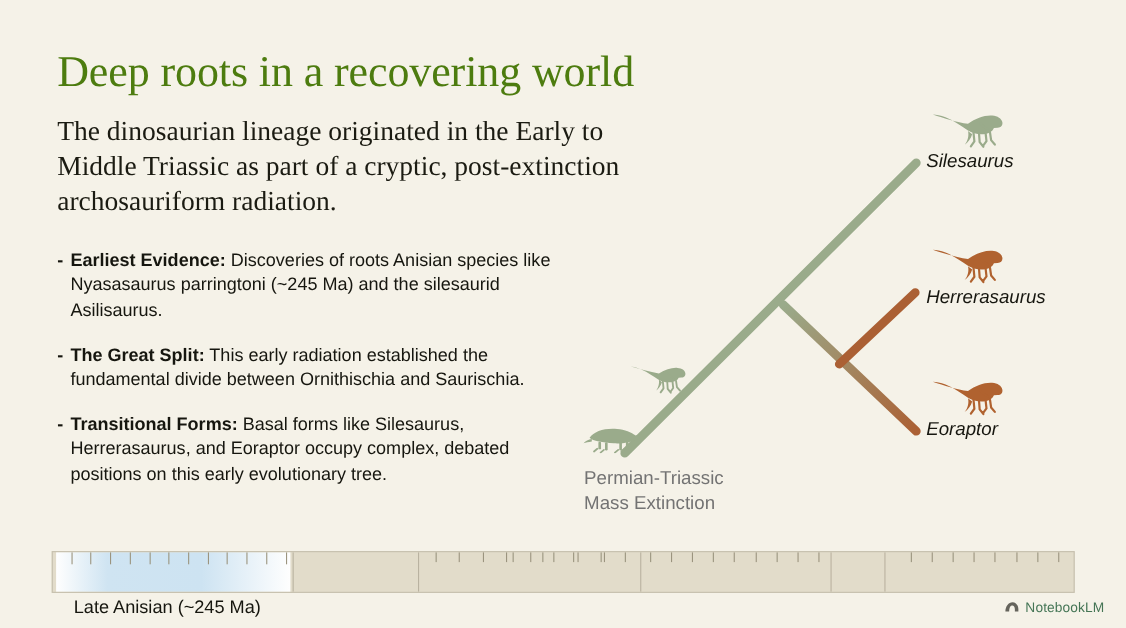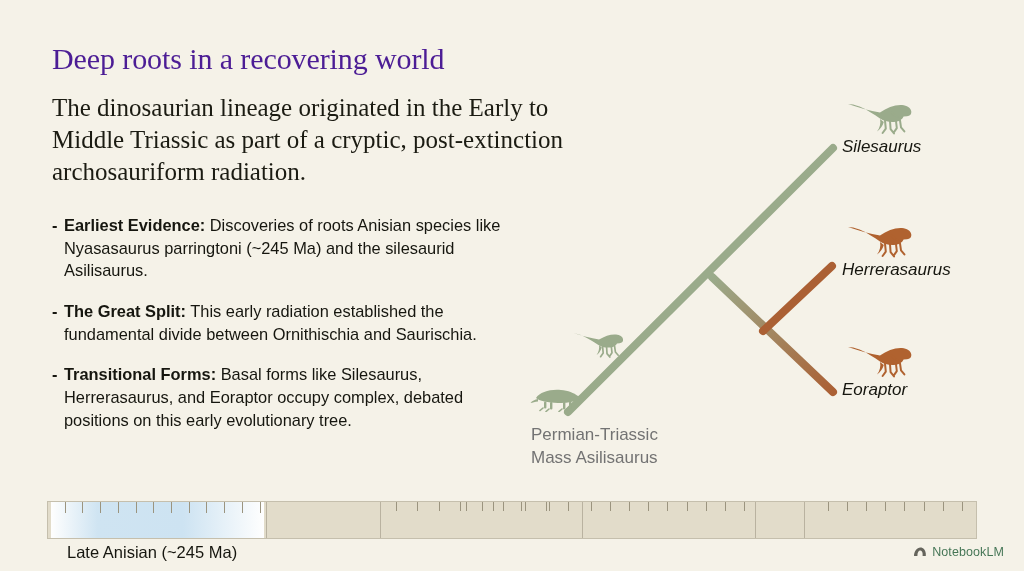--- a/index.html
+++ b/index.html
@@ -24,25 +24,25 @@
 
   
   .text-col {
     position: absolute;
     left: 52px;
     top: 42px;
     width: 540px;
   }
   .title {
     font-family: "Liberation Serif", serif;
-    font-size: 30px;
+    font-size: 40px;
     line-height: 1.14;
     font-weight: 400;
     letter-spacing: -0.1px;
-    color: #4c1d95;
+    color: #4d7c0f;
     margin: 0 0 16px 0;
     white-space: nowrap;
   }
   .subtitle {
     font-family: "Liberation Serif", serif;
     font-size: 25px;
     line-height: 1.28;
     font-weight: 400;
     color: #1b1b12;
     margin: 0 0 26px 0;
@@ -286,21 +286,21 @@
         <path d="M44 19 C46 21.6, 48.4 23.4, 51 24.2" stroke="#b0622f" stroke-width="1.8" fill="none" stroke-linecap="round"></path>
       </g>
     </svg>
 
     <div class="tip-label tip-silesaurus">Silesaurus</div>
     <div class="tip-label tip-herrerasaurus">Herrerasaurus</div>
     <div class="tip-label tip-eoraptor">Eoraptor</div>
 
     <div class="root-label">
       <div>Permian-Triassic</div>
-      <div>Mass Asilisaurus</div>
+      <div>Mass Extinction</div>
     </div>
   </div>
 
   <div class="ruler-wrap">
     <div class="ruler">
       <div class="ruler-highlight" style="left: 0.3%; width: 23%;"></div>
       <div id="ruler-marks">
           <div class="ruler-seg-div" style="left: 23.5%;"></div>
           <div class="ruler-seg-div" style="left: 35.8%;"></div>
           <div class="ruler-seg-div" style="left: 57.5%;"></div>

